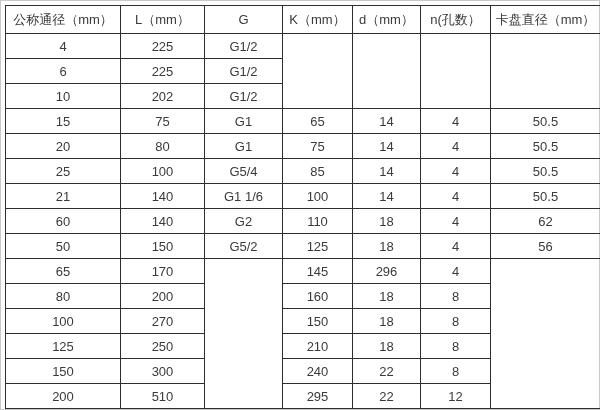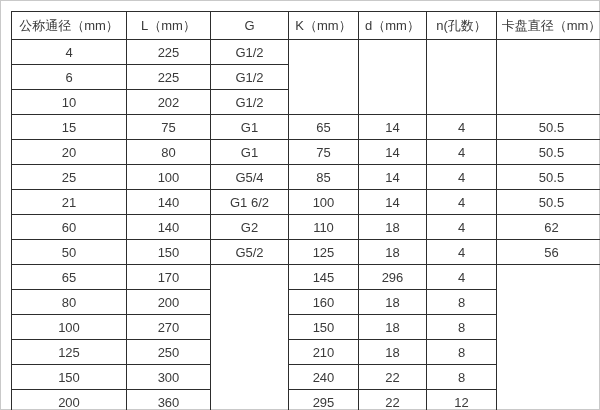--- a/index.html
+++ b/index.html
@@ -10,21 +10,21 @@
     background: #ffffff;
     font-family: "Liberation Sans", "DejaVu Sans", sans-serif;
   }
   .page {
     position: absolute;
     top: 0; left: 0;
     width: 600px;
     height: 410px;
     box-sizing: border-box;
     border: 1px solid #c9c9c9;
-    padding: 10px;
+    padding: 4px;
     background: #ffffff;
   }
   table.spec {
     border-collapse: collapse;
     table-layout: fixed;
     width: 595px;
     height: 402px;
   }
   table.spec th, table.spec td {
     border: 1px solid #2d2d2d;
@@ -108,21 +108,21 @@
         <td>100</td>
         <td>G5/4</td>
         <td>85</td>
         <td>14</td>
         <td>4</td>
         <td>50.5</td>
       </tr>
       <tr>
         <td>21</td>
         <td>140</td>
-        <td>G1 6/2</td>
+        <td>G1 1/6</td>
         <td>100</td>
         <td>14</td>
         <td>4</td>
         <td>50.5</td>
       </tr>
       <tr>
         <td>60</td>
         <td>140</td>
         <td>G2</td>
         <td>110</td>
@@ -171,20 +171,20 @@
       </tr>
       <tr>
         <td>150</td>
         <td>300</td>
         <td>240</td>
         <td>22</td>
         <td>8</td>
       </tr>
       <tr>
         <td>200</td>
-        <td>360</td>
+        <td>510</td>
         <td>295</td>
         <td>22</td>
         <td>12</td>
       </tr>
     </tbody>
   </table>
 </div>
 
 </body></html>

